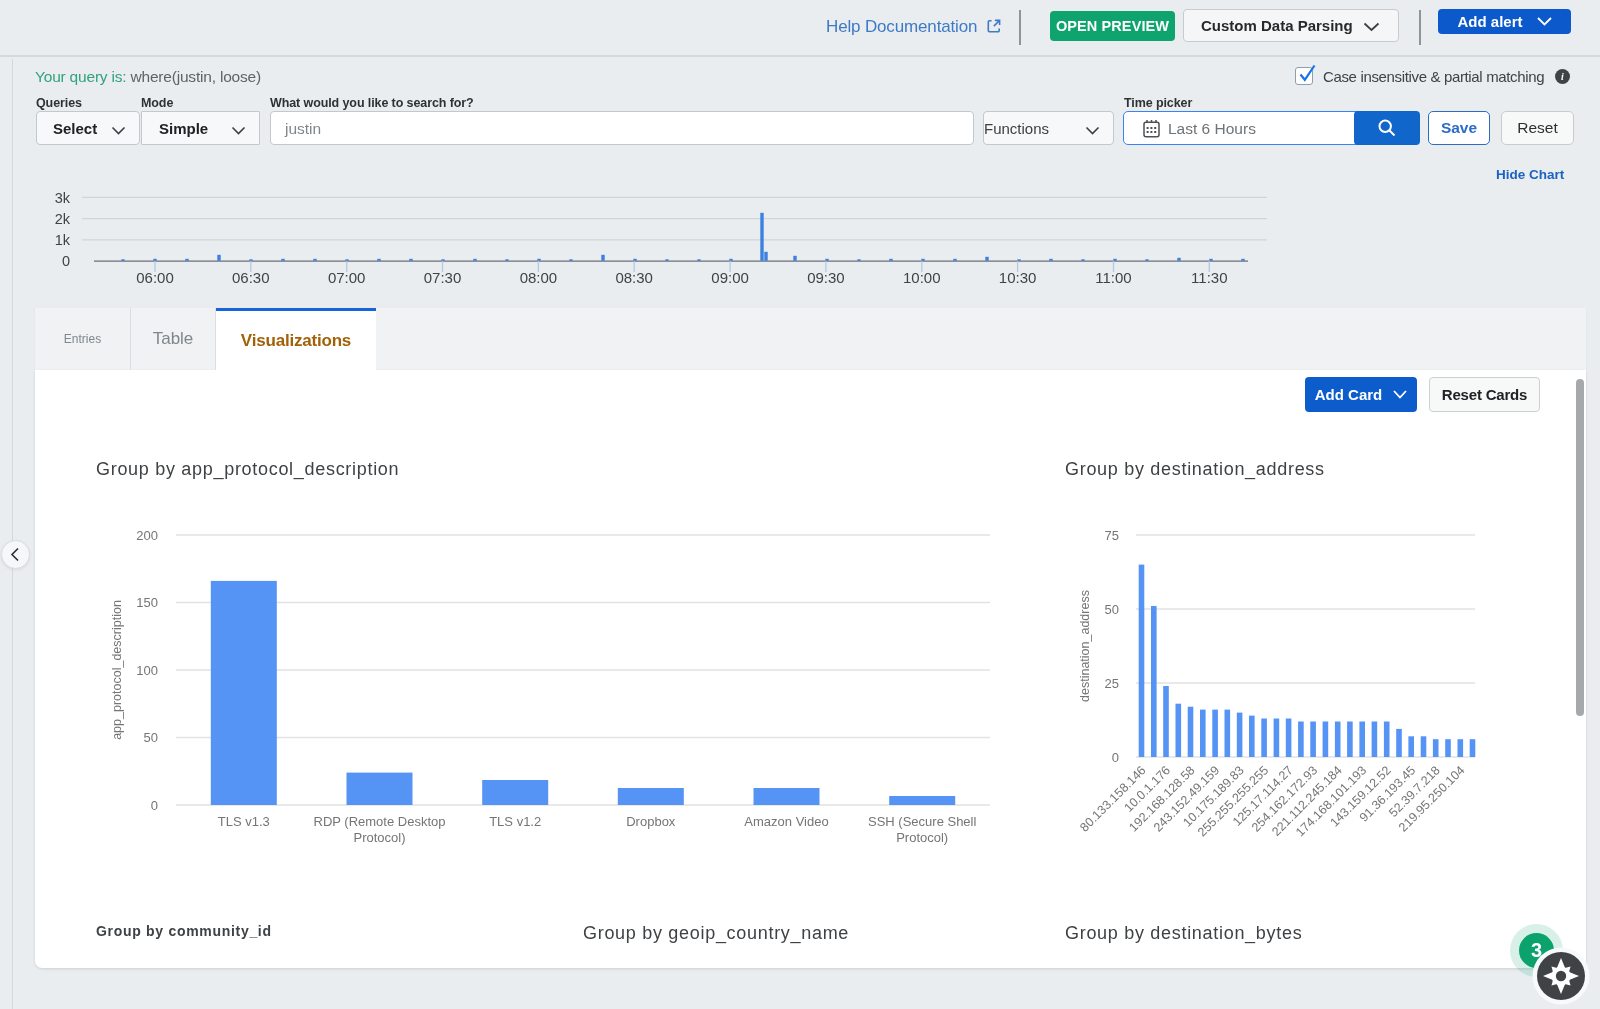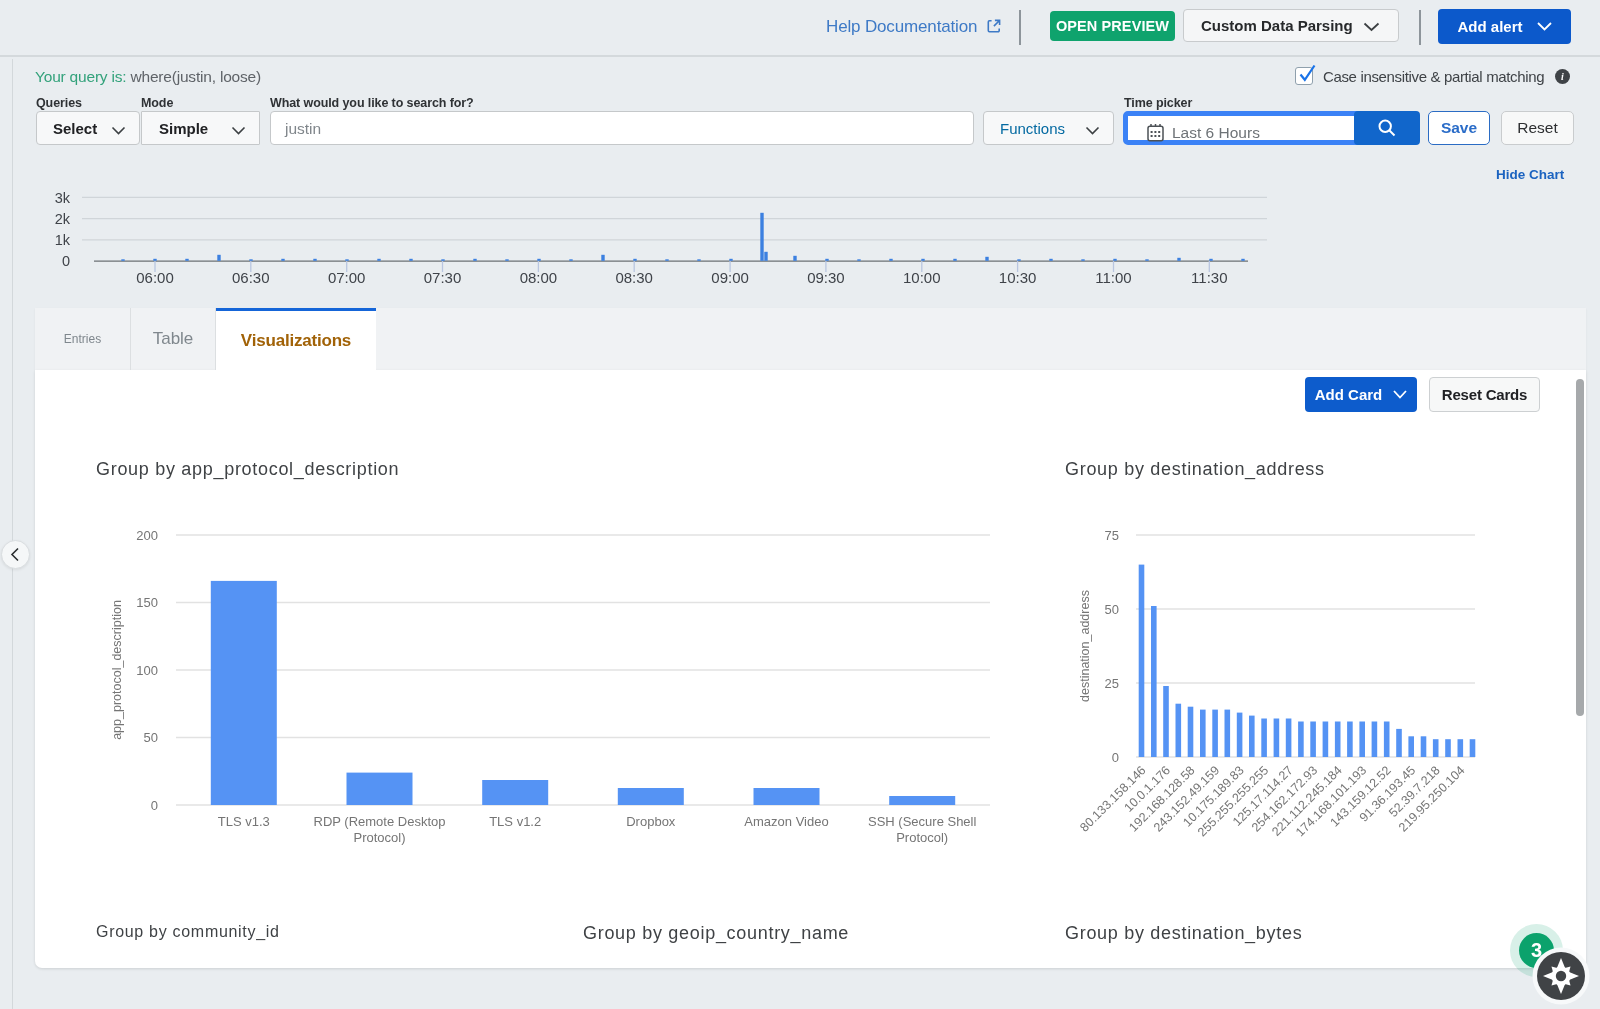--- a/index.html
+++ b/index.html
@@ -16,21 +16,21 @@
 </svg>
 <div class="abs" style="left:1019px;top:10px;width:2px;height:35px;background:#8d959b;"></div>
 <div class="abs btn" style="left:1050px;top:11px;width:125px;height:30px;background:#0fa36d;color:#fff;font-size:14.5px;font-weight:bold;letter-spacing:.1px;">OPEN PREVIEW</div>
 <div class="abs btn" style="left:1183px;top:9px;width:216px;height:33px;background:#f5f6f7;border:1px solid #c8cbcd;justify-content:flex-start;padding-left:17px;">
 <span style="font-size:15px;color:#27292b;font-weight:bold;">Custom Data Parsing</span>
 <svg class="abs" style="right:18px;top:12px;" width="17" height="10" viewBox="0 0 17 10">
       <path d="M1.5 1.5 L8.5 8 L15.5 1.5" fill="none" stroke="#3c4043" stroke-width="1.8"></path>
     </svg>
 </div>
 <div class="abs" style="left:1419px;top:10px;width:2px;height:35px;background:#8d959b;"></div>
-<div class="abs btn" style="left:1438px;top:9px;width:133px;height:35px;background:#0c59cb;color:#fff;">
+<div class="abs btn" style="left:1438px;top:9px;width:133px;height:25px;background:#0c59cb;color:#fff;">
 <span style="font-size:15px;font-weight:bold;margin-right:14px;">Add alert</span>
 <svg width="15" height="9" viewBox="0 0 15 9">
       <path d="M1 1 L7.5 7.5 L14 1" fill="none" stroke="#fff" stroke-width="1.8"></path>
     </svg>
 </div>
 <div class="abs" style="left:12px;top:59px;width:1px;height:950px;background:#d3d8db;"></div>
 <div class="abs" style="left:1px;top:540px;width:29px;height:29px;border-radius:50%;background:#f5f7f8;border:1px solid #d9dde0;box-shadow:0 1px 3px rgba(0,0,0,.08);"></div>
 <svg class="abs" style="left:9px;top:547px;" width="12" height="15" viewBox="0 0 12 15">
     <path d="M9 1.5 L3 7.5 L9 13.5" fill="none" stroke="#2b2e30" stroke-width="1.6"></path>
   </svg>
@@ -54,26 +54,26 @@
 <div class="abs" style="left:141px;top:111px;width:119px;height:34px;background:#f7f8f9;border:1px solid #c5c8ca;border-radius:1px;">
 <span class="abs" style="left:17px;top:8px;font-size:15px;font-weight:bold;color:#202124;">Simple</span>
     <svg class="abs" style="right:13px;top:14px;" width="15" height="9" viewBox="0 0 15 9">
       <path d="M1.5 1.5 L7.5 7.5 L13.5 1.5" fill="none" stroke="#3c4043" stroke-width="1.6"></path>
     </svg>
   </div>
 <div class="abs" style="left:270px;top:111px;width:704px;height:34px;background:#fff;border:1px solid #c5c8ca;border-radius:4px;">
     <span class="abs" style="left:14px;top:8px;font-size:15.5px;color:#80868b;">justin</span>
   </div>
 <div class="abs" style="left:983px;top:111px;width:131px;height:34px;background:#f7f8f9;border:1px solid #c5c8ca;border-radius:4px;">
-<span class="abs" style="left:16px;top:8px;font-size:15px;color:#0369a1;">Functions</span>
+<span class="abs" style="left:0;top:8px;font-size:15px;color:#404040;">Functions</span>
     <svg class="abs" style="right:13px;top:14px;" width="15" height="9" viewBox="0 0 15 9">
       <path d="M1.5 1.5 L7.5 7.5 L13.5 1.5" fill="none" stroke="#3c4043" stroke-width="1.6"></path>
     </svg>
   </div>
-<div class="abs" style="left:1123px;top:111px;width:256px;height:34px;background:#fff;border:5px solid #3b82f6;border-radius:5px;">
+<div class="abs" style="left:1123px;top:111px;width:256px;height:34px;background:#fff;border:1px solid #3b82f6;border-radius:5px;">
 <svg class="abs" style="left:19px;top:7px;" width="17" height="19" viewBox="0 0 17 19">
  <rect x="1" y="3.2" width="15" height="14.5" rx="2" fill="none" stroke="#4c5156" stroke-width="1.5"></rect>
  <path d="M4 1 V4 M8.5 1 V4 M13 1 V4" stroke="#4c5156" stroke-width="1.5"></path>
  <g fill="#4c5156">
         <rect x="3.6" y="8" width="2" height="2"></rect>
         <rect x="7.4" y="8" width="2" height="2"></rect>
         <rect x="11.2" y="8" width="2" height="2"></rect>
         <rect x="3.6" y="12" width="2" height="2"></rect>
         <rect x="7.4" y="12" width="2" height="2"></rect>
         <rect x="11.2" y="12" width="2" height="2"></rect>
@@ -169,21 +169,21 @@
 <div class="abs btn" style="left:1305px;top:377px;width:112px;height:35px;background:#0d5ccc;color:#fff;">
 <span style="font-size:15px;font-weight:bold;margin-right:11px;">Add Card</span>
 <svg width="14" height="9" viewBox="0 0 14 9">
       <path d="M1 1 L7 7.5 L13 1" fill="none" stroke="#fff" stroke-width="1.8"></path>
     </svg>
   </div>
 <div class="abs btn" style="left:1429px;top:377px;width:111px;height:35px;background:#f7f8f8;border:1px solid #cdd0d2;color:#202124;font-size:15px;font-weight:bold;letter-spacing:-.2px;">Reset Cards</div>
 <div class="abs" style="left:1576px;top:379px;width:8px;height:337px;border-radius:4px;background:#a6a9ab;"></div>
 <div class="abs" style="left:96px;top:459px;font-size:18px;letter-spacing:.7px;color:#3f4245;">Group by app_protocol_description</div>
 <div class="abs" style="left:1065px;top:459px;font-size:18px;letter-spacing:.7px;color:#3f4245;">Group by destination_address</div>
-<div class="abs" style="left:96px;top:923px;font-size:16px;letter-spacing:.7px;color:#3f4245;">Group by community_id</div>
+<div class="abs" style="left:96px;top:923px;font-size:14px;letter-spacing:.7px;color:#3f4245;font-weight:bold;">Group by community_id</div>
 <div class="abs" style="left:583px;top:923px;font-size:18px;letter-spacing:.7px;color:#3f4245;">Group by geoip_country_name</div>
 <div class="abs" style="left:1065px;top:923px;font-size:18px;letter-spacing:.7px;color:#3f4245;">Group by destination_bytes</div>
 <svg class="abs" style="left:0;top:430px;" width="1600" height="500" viewBox="0 0 1600 500">
     <line x1="176" y1="105.0" x2="990" y2="105.0" stroke="#e2e2e2" stroke-width="1.3"></line>
     <text x="158" y="109.5" text-anchor="end" font-size="13" fill="#757575">200</text>
     <line x1="176" y1="172.5" x2="990" y2="172.5" stroke="#e2e2e2" stroke-width="1.3"></line>
     <text x="158" y="177.0" text-anchor="end" font-size="13" fill="#757575">150</text>
     <line x1="176" y1="240.0" x2="990" y2="240.0" stroke="#e2e2e2" stroke-width="1.3"></line>
     <text x="158" y="244.5" text-anchor="end" font-size="13" fill="#757575">100</text>
     <line x1="176" y1="307.5" x2="990" y2="307.5" stroke="#e2e2e2" stroke-width="1.3"></line>

